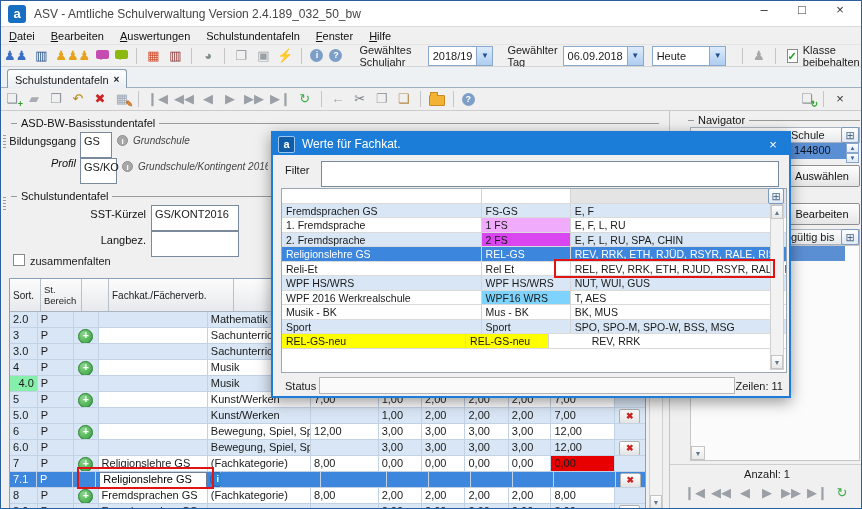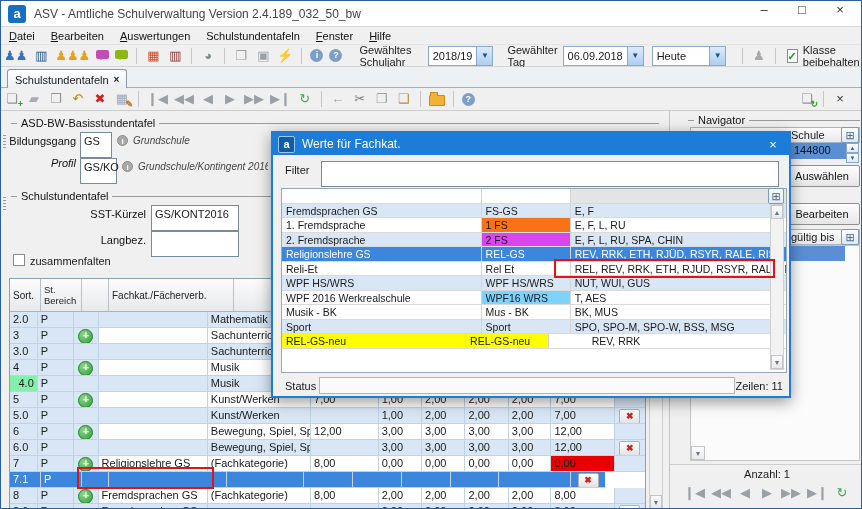--- a/index.html
+++ b/index.html
@@ -492,20 +492,21 @@
           <div class="mc" style="width: 42px; background: rgb(255, 255, 255);">0,00</div>
           <div class="mc" style="width: 42px; background: rgb(255, 255, 255);">0,00</div>
           <div class="mc" style="width: 41px; background: rgb(255, 255, 255);">0,00</div>
           <div class="mc" style="width: 65px; background: rgb(232, 0, 0);">0,00</div>
           <div class="mc" style="width: 28px; background: rgb(217, 230, 245); border-right: none;"></div>
         </div>
         <div class="mrow" style="color: rgb(255, 255, 255);">
           <div class="mc" style="width: 24px; background: rgb(60, 134, 221);">7.1</div>
           <div class="mc" style="width: 34px; background: rgb(60, 134, 221);">P</div>
           <div class="mc" style="width: 20px; background: rgb(60, 134, 221);"></div>
+          <div class="mc" style="width: 118px; background: rgb(60, 134, 221); overflow: visible;"><span class="einput">Religionslehre GS</span><span class="icirc">i</span></div>
           <div class="mc" style="width: 111px; background: rgb(60, 134, 221);"></div>
           <div class="mc" style="width: 70px; background: rgb(60, 134, 221);"></div>
           <div class="mc" style="width: 42px; background: rgb(60, 134, 221);"></div>
           <div class="mc" style="width: 42px; background: rgb(60, 134, 221);"></div>
           <div class="mc" style="width: 42px; background: rgb(60, 134, 221);"></div>
           <div class="mc" style="width: 41px; background: rgb(60, 134, 221);"></div>
           <div class="mc" style="width: 65px; background: rgb(60, 134, 221);"></div>
           <div class="mc" style="width: 28px; background: rgb(60, 134, 221); border-right: none;">
             <span class="delx">✖</span>
           </div>
@@ -623,21 +624,21 @@
             <div class="dc" style="width: 82px; background: rgb(255, 255, 255);"></div>
             <div class="dc" style="width: 212px; background: rgb(228, 228, 228); border-right: none;"></div>
           </div>
           <div class="drow">
             <div class="dc" style="width: 195px; background: rgb(217, 230, 245);">Fremdsprachen GS</div>
             <div class="dc" style="width: 82px; background: rgb(217, 230, 245);">FS-GS</div>
             <div class="dc" style="width: 212px; background: rgb(217, 230, 245); border-right: none;">E, F</div>
           </div>
           <div class="drow">
             <div class="dc" style="width: 195px; background: rgb(255, 255, 255);">1. Fremdsprache</div>
-            <div class="dc" style="width: 82px; background: #f97316;">1 FS</div>
+            <div class="dc" style="width: 82px; background: #f0abfc;">1 FS</div>
             <div class="dc" style="width: 212px; background: rgb(255, 255, 255); border-right: none;">E, F, L, RU</div>
           </div>
           <div class="drow">
             <div class="dc" style="width: 195px; background: rgb(217, 230, 245);">2. Fremdsprache</div>
             <div class="dc" style="width: 82px; background: #d946ef;">2 FS</div>
             <div class="dc" style="width: 212px; background: rgb(217, 230, 245); border-right: none;">E, F, L, RU, SPA, CHIN</div>
           </div>
           <div class="drow" style="color: rgb(255, 255, 255);">
             <div class="dc" style="width: 195px; background: rgb(60, 134, 221);">Religionslehre GS</div>
             <div class="dc" style="width: 82px; background: rgb(60, 134, 221);">REL-GS</div>

